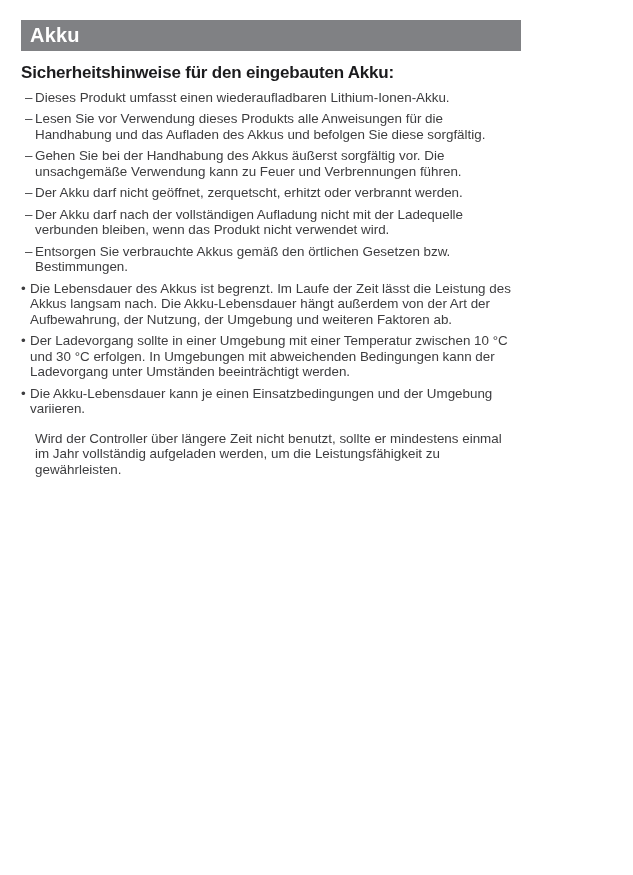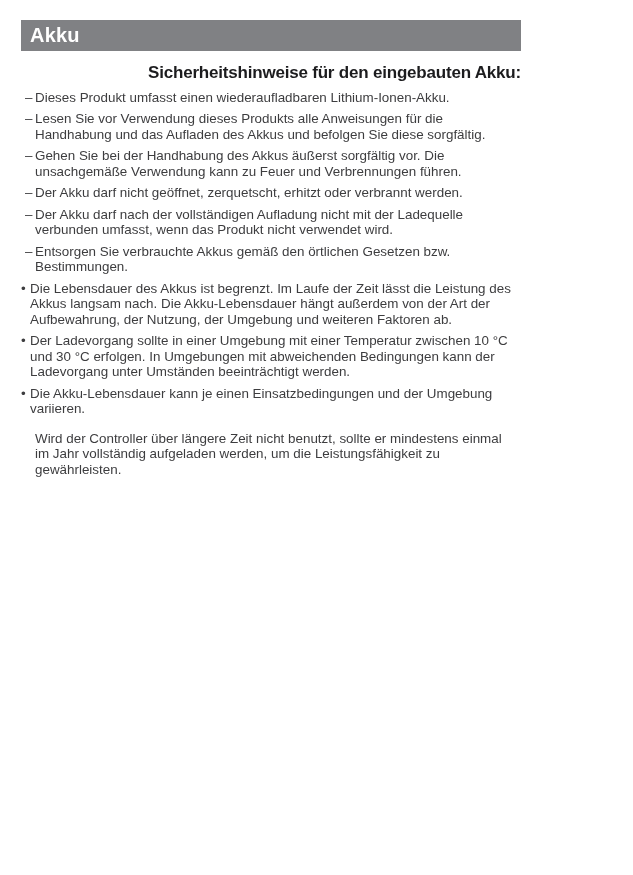--- a/index.html
+++ b/index.html
@@ -42,21 +42,20 @@
   }
   h2.section-heading {
     font-size: 17px;
     font-weight: 700;
     color: var(--heading-text);
     letter-spacing: -0.2px;
     margin: 12px 0 7px 0;
     line-height: 1.15;
   }
   section.first h2.section-heading {
-    text-align: right;
   }
   .body-text, .list li {
     font-size: 13.4px;
     line-height: 15.5px;
     color: var(--body-text);
   }
   ul.list {
     list-style: none;
     margin: 0;
     padding: 0;
@@ -111,21 +110,21 @@
       <li>
         <span class="marker">–</span>
         <span class="li-text">Gehen Sie bei der Handhabung des Akkus äußerst sorgfältig vor. Die unsachgemäße Verwendung kann zu Feuer und Verbrennungen führen.</span>
       </li>
       <li>
         <span class="marker">–</span>
         <span class="li-text">Der Akku darf nicht geöffnet, zerquetscht, erhitzt oder verbrannt werden.</span>
       </li>
       <li>
         <span class="marker">–</span>
-        <span class="li-text">Der Akku darf nach der vollständigen Aufladung nicht mit der Ladequelle verbunden umfasst, wenn das Produkt nicht verwendet wird.</span>
+        <span class="li-text">Der Akku darf nach der vollständigen Aufladung nicht mit der Ladequelle verbunden bleiben, wenn das Produkt nicht verwendet wird.</span>
       </li>
       <li>
         <span class="marker">–</span>
         <span class="li-text">Entsorgen Sie verbrauchte Akkus gemäß den örtlichen Gesetzen bzw. Bestimmungen.</span>
       </li>
     </ul>
   </section>
 
   <section>
     <ul class="list dot-list">

